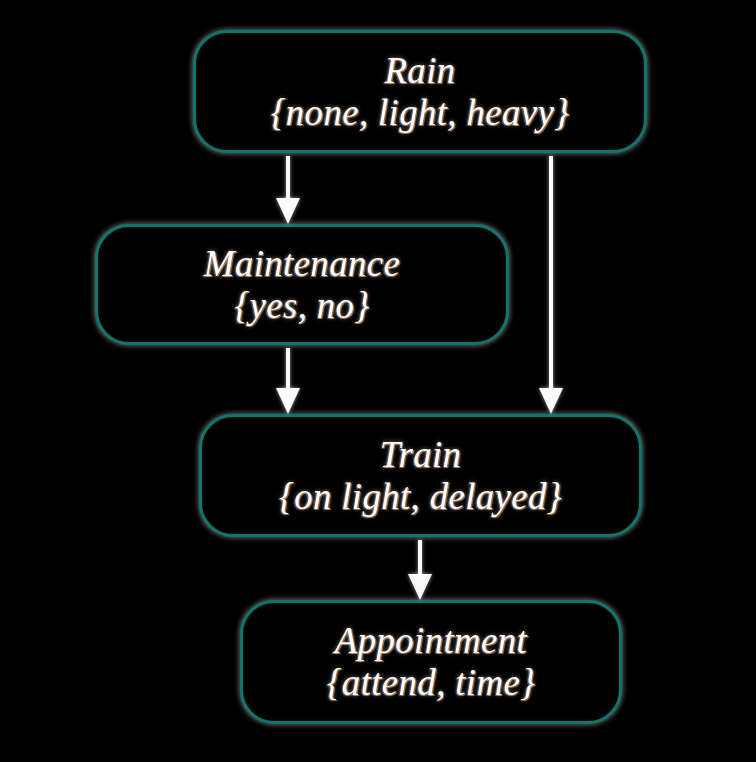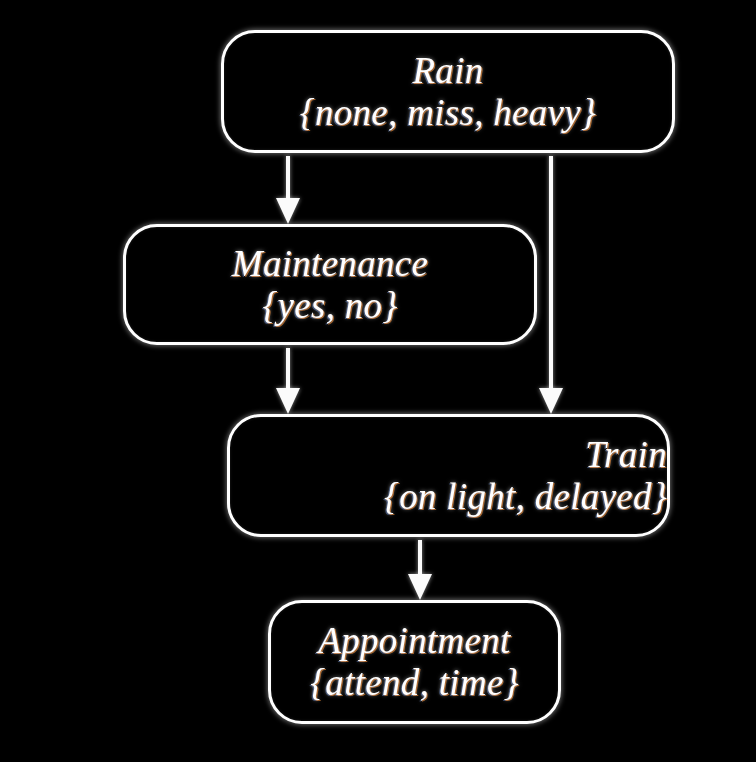--- a/index.html
+++ b/index.html
@@ -19,51 +19,50 @@
     width: 756px;
     height: 762px;
     background: #000000;
   }
 
   
   .node {
     position: absolute;
     box-sizing: border-box;
     background: #000000;
-    border: 3px solid #ffffff;
+    border: 3px solid #0f766e;
     border-radius: 34px;
     display: flex;
     flex-direction: column;
     align-items: center;
     justify-content: center;
     box-shadow: 0 0 5px 1px rgba(255,255,255,0.40),
                 inset 0 0 3px 0 rgba(255,255,255,0.12);
     text-align: center;
     line-height: 1.08;
-    margin-left: 28px;
   }
   .node .title,
   .node .states {
     display: block;
     font-style: italic;
     font-weight: 400;
     color: #ffffff;
     white-space: nowrap;
     text-shadow:
        1.2px 1.2px 0 rgba(255,150,60,0.60),
       -1.2px 0.6px 0 rgba(130,170,255,0.38),
        0 0 4px rgba(255,255,255,0.55);
   }
   .node .title  { font-size: 37px; letter-spacing: 0.3px; }
   .node .states { font-size: 37px; letter-spacing: 0.3px; margin-top: 2px; }
 
   #node-rain        { left: 193px; top: 30px;  width: 454px; height: 123px; }
   #node-maintenance { left: 95px;  top: 224px; width: 414px; height: 121px; }
-  #node-train       { left: 199px; top: 414px; width: 443px; height: 123px; align-items: flex-end; }
-  #node-appointment { left: 240px; top: 600px; width: 293px; height: 124px; }
+  #node-train       { left: 199px; top: 414px; width: 443px; height: 123px; }
+  #node-appointment { left: 240px; top: 600px; width: 382px; height: 124px; }
 
   
   .arrow {
     position: absolute;
     overflow: visible;
   }
   .arrow-line {
     stroke: #fbfbfb;
     stroke-width: 4;
     stroke-linecap: butt;
@@ -79,21 +78,21 @@
   #arrow-maintenance-train{ left: 262px; top: 344px; width: 52px;  height: 74px; }
   #arrow-train-appointment{ left: 394px; top: 536px; width: 52px;  height: 68px; }
 </style>
 </head>
 <body>
 
 <div id="canvas">
 
   <div class="node" id="node-rain">
     <span class="title">Rain</span>
-    <span class="states">{none, miss, heavy}</span>
+    <span class="states">{none, light, heavy}</span>
   </div>
 
   <div class="node" id="node-maintenance">
     <span class="title">Maintenance</span>
     <span class="states">{yes, no}</span>
   </div>
 
   <div class="node" id="node-train">
     <span class="title">Train</span>
     <span class="states">{on light, delayed}</span>

